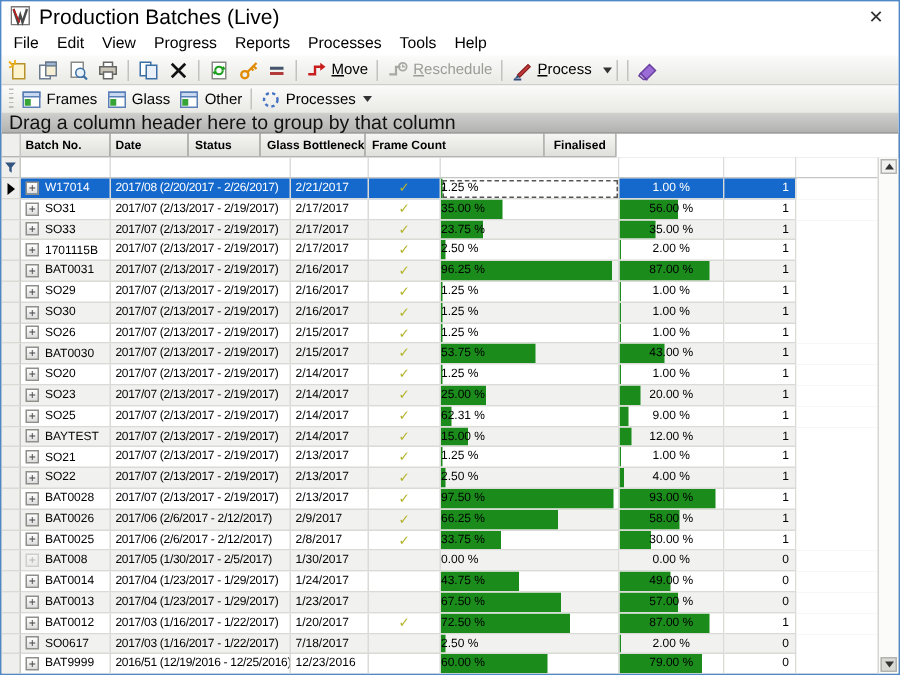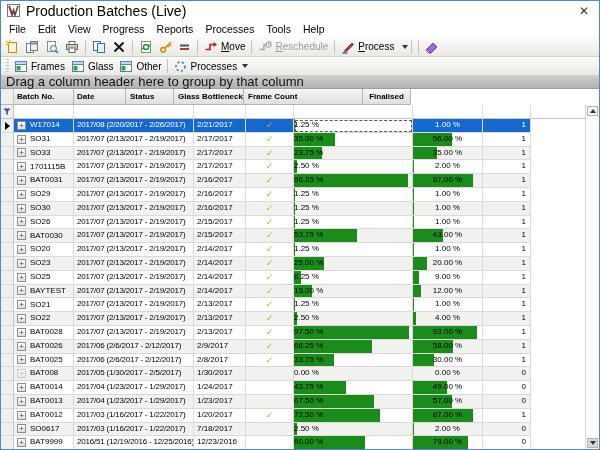--- a/index.html
+++ b/index.html
@@ -434,21 +434,21 @@
         </div>
         <div class="row">
           <div class="cell c-ind"></div>
           <div class="cell c-batch">
             <span class="expand">+</span>
             <span>SO25</span>
           </div>
           <div class="cell c-week">2017/07 (2/13/2017 - 2/19/2017)</div>
           <div class="cell c-date">2/14/2017</div>
           <div class="cell c-status"><span class="chk">✓</span></div>
-          <div class="cell c-frame"><span class="bar" style="width:6.25%"></span><span class="pct">6.25 %</span></div>
+          <div class="cell c-frame"><span class="bar" style="width:6.25%"></span><span class="pct">62.31 %</span></div>
           <div class="cell c-glass"><span class="bar" style="width:9%"></span><span class="pct">9.00 %</span></div>
           <div class="cell c-fin">1</div>
           <div class="cell c-fill"></div>
         </div>
         <div class="row alt">
           <div class="cell c-ind"></div>
           <div class="cell c-batch">
             <span class="expand">+</span>
             <span>BAYTEST</span>
           </div>

